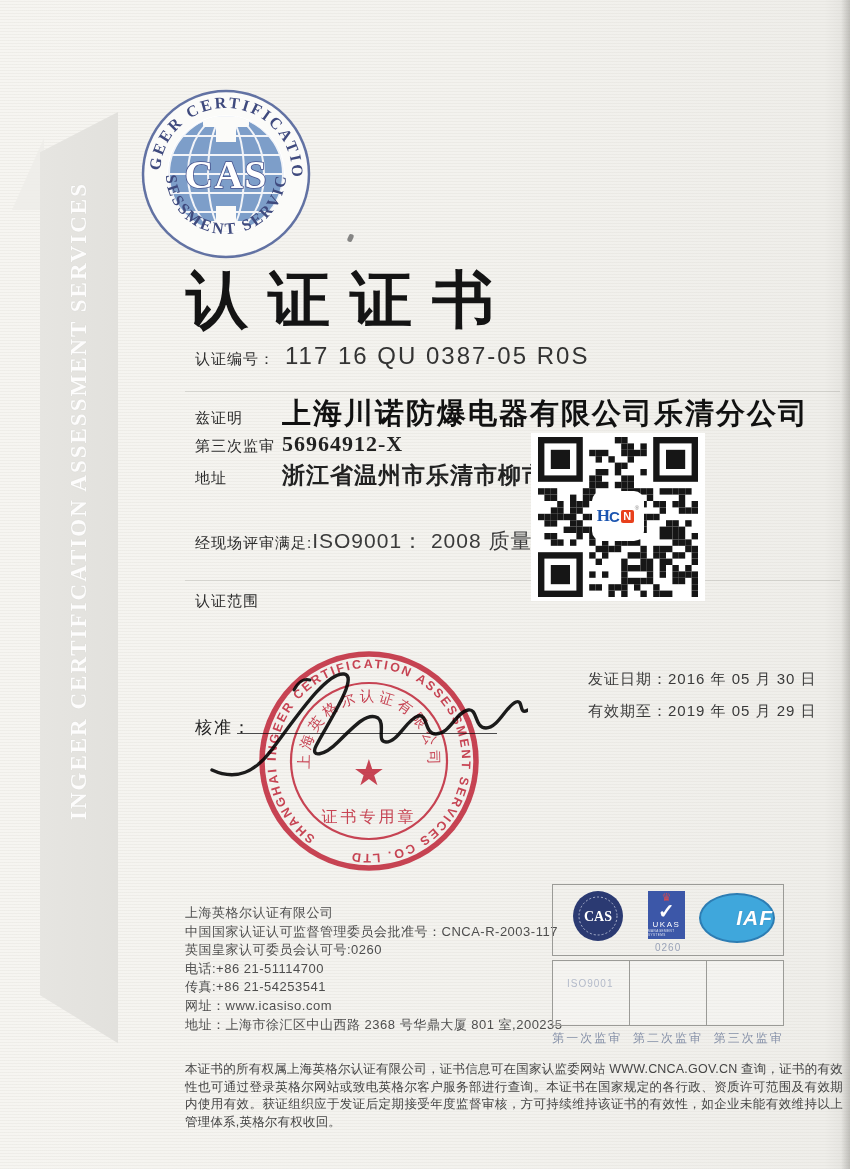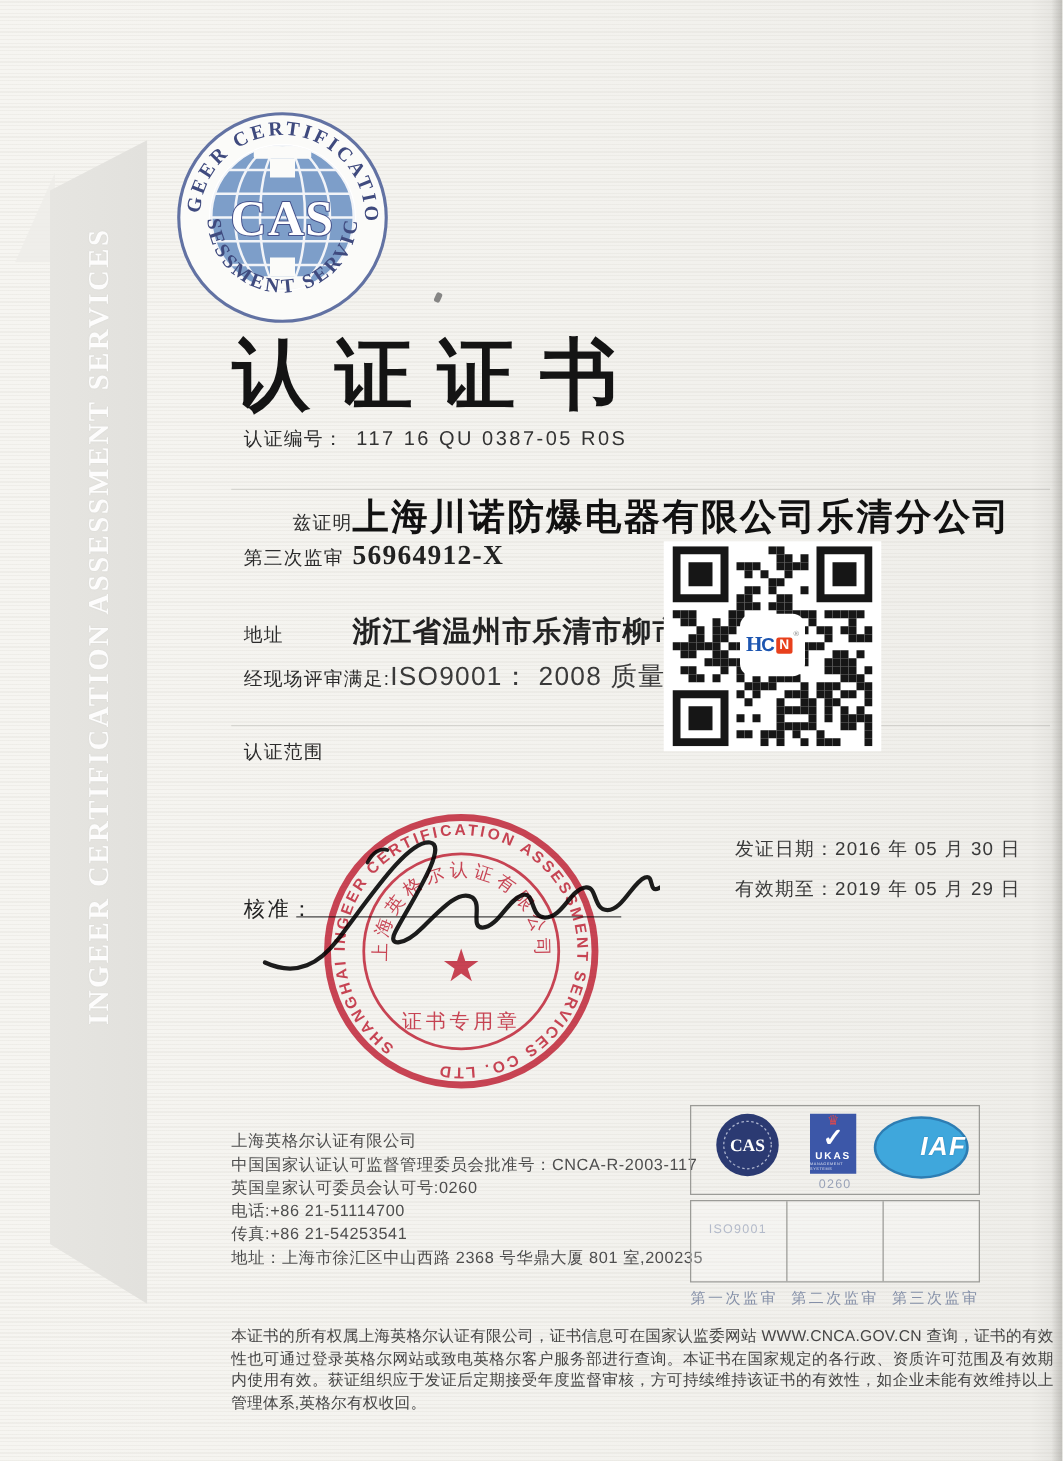--- a/index.html
+++ b/index.html
@@ -39,30 +39,30 @@
   
   .title {
     position:absolute; left:186px; top:258px;
     font-size:62px; font-weight:bold; letter-spacing:20px; color:#141414;
   }
   .row { position:absolute; left:195px; display:flex; align-items:baseline; }
   .lab  { font-size:15px; color:#2c2c2c; letter-spacing:1px; flex:none; }
   .sep-line { position:absolute; left:185px; width:655px; height:1px; background:rgba(90,88,80,.16); }
 
   .cert-no { top:342px; font-size:17px; letter-spacing:1px; color:#2a2a2a; }
-  .cert-no .val { font-size:16px; margin-left:10px; letter-spacing:2px; color:#333; }
+  .cert-no .val { font-size:24px; margin-left:10px; letter-spacing:2px; color:#333; }
 
   .certify { top:394px; }
-  .certify .lab { width:87px; padding-top:12px;text-align:right; }
+  .certify .lab { width:87px; padding-top:12px; }
   .company { font-size:29px; font-weight:bold; letter-spacing:2px; color:#111;
              font-family:"Liberation Serif", serif; }
   .orgcode { top:431px; }
   .orgcode .lab { width:87px; }
   .orgcode .val { font-size:22px; font-weight:bold; letter-spacing:1px; font-family:"Liberation Serif", serif; }
-  .address { top:490px; }
+  .address { top:460px; }
   .address .lab { width:87px; }
   .address .val { font-size:23px; font-weight:bold; letter-spacing:1px; font-family:"Liberation Serif", serif; }
   .standard { top:527px; }
   .standard .val { font-size:21px; color:#3a3a3a; letter-spacing:1px; }
   .scope { top:587px;flex-direction:column; }
   .scope .lab { width:87px; padding-top:5px; }
   .scope .val { font-size:23px; font-weight:bold; line-height:31px; letter-spacing:1px;
                 font-family:"Liberation Serif", serif; width:560px; }
 
   
@@ -96,21 +96,21 @@
 
   
   .acc-box { position:absolute; left:552px; top:884px; width:232px; height:72px;
              border:1px solid #9b9b97; }
   .acc-cas { position:absolute; left:18px; top:4px; width:54px; height:54px; }
   .acc-cas-label { position:absolute; left:14px; top:57px; font-size:10px; color:#9aa3b8; letter-spacing:1px;margin-top:36px; }
   .acc-ukas { position:absolute; left:95px; top:6px; width:37px; height:48px; background:#3c57a8;
       display:flex; flex-direction:column; align-items:center; color:#fff; }
   .acc-ukas .crown { font-size:11px; line-height:10px; color:#cf4a55; margin-top:1px; }
   .acc-ukas .check { font-size:20px; line-height:18px; font-weight:bold; color:#fff; }
-  .acc-ukas .t { font-size:8px; font-weight:bold; letter-spacing:1.5px; }
+  .acc-ukas .t { font-size:8px; font-weight:normal; letter-spacing:1.5px; }
   .acc-ukas .tt { font-size:3px; letter-spacing:.5px; opacity:.85; line-height:4px; }
   .acc-ukas-label { position:absolute; left:102px; top:57px; font-size:10px; color:#9aa3b8; letter-spacing:1px; }
   .acc-iaf { position:absolute; left:146px; top:8px; width:76px; height:50px; }
   .acc-iaf .oval { width:76px; height:50px; background:#3fa7dc; border:2px solid #2d7db3; border-radius:50%;
       display:flex; align-items:center; justify-content:flex-end; }
   .acc-iaf .t { color:#fff; font-weight:bold; font-style:italic; font-size:21px; letter-spacing:1px;
       text-shadow:0 0 1px #1c6ba0; }
 
   
   .audit-table { position:absolute; left:552px; top:960px; width:232px; height:66px;
@@ -460,20 +460,21 @@
       <path d="M96,38 C100,30 106,26 112,28" fill="none" stroke="#1d1d1d" stroke-width="3" stroke-linecap="round"></path>
     </svg>
   </div>
 
   <div class="issuer">
     <div>上海英格尔认证有限公司</div>
     <div>中国国家认证认可监督管理委员会批准号：CNCA-R-2003-117</div>
     <div>英国皇家认可委员会认可号:0260</div>
     <div>电话:+86 21-51114700</div>
     <div>传真:+86 21-54253541</div>
+    <div>网址：www.icasiso.com</div>
     <div>地址：上海市徐汇区中山西路 2368 号华鼎大厦 801 室,200235</div>
   </div>
 
   <div class="acc-box">
     <div class="acc-cas">
       <svg viewBox="0 0 54 54" width="54" height="54">
         <circle cx="27" cy="27" r="25" fill="#2b3a72"></circle>
         <circle cx="27" cy="27" r="19" fill="none" stroke="#aeb6cf" stroke-width="1" stroke-dasharray="2 2"></circle>
         <text x="27" y="32" text-anchor="middle" font-family="Liberation Serif, serif" font-size="14" font-weight="bold" fill="#ffffff">CAS</text>
       </svg>

